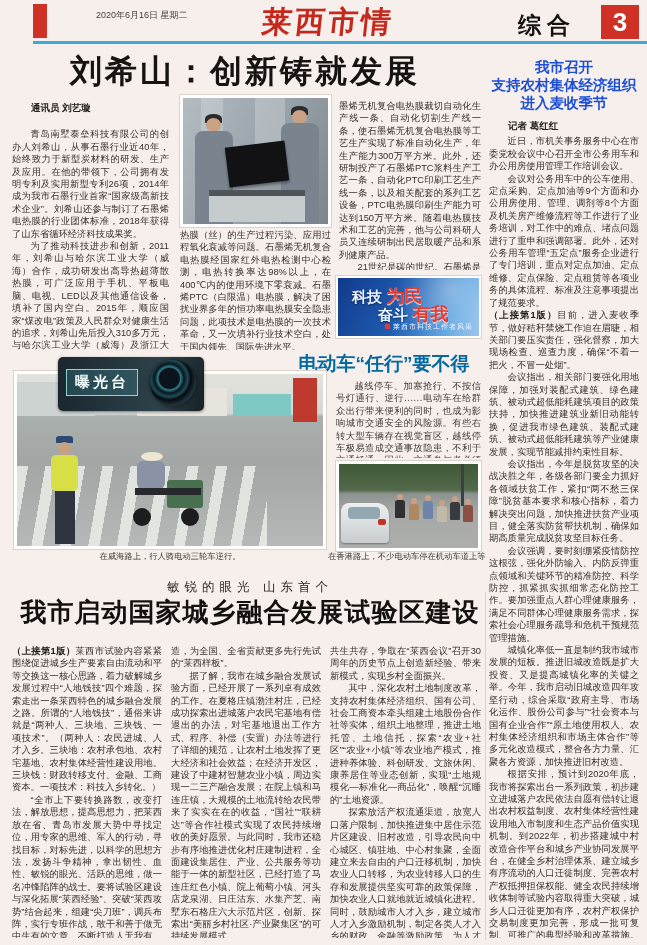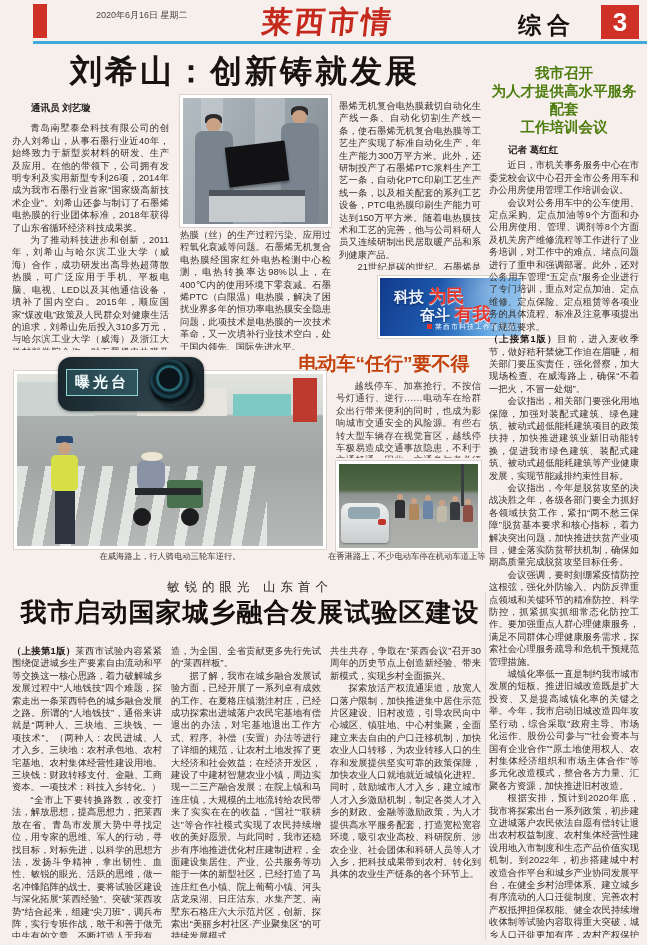--- a/index.html
+++ b/index.html
@@ -28,25 +28,25 @@
   .hdr-rule { left:33px; right:0; top:41px; height:3px; background:#3fa9d9; }
 
   
   .headline-1 {
     left:18px; top:50px; width:454px; text-align:center;
     font-size:32px; font-weight:bold; letter-spacing:3px; color:#171310; white-space:nowrap;
   }
   .col { text-align:justify; font-size:9.3px; line-height:12.4px; color:#35302d; overflow:hidden; }
   .col p { margin:0; text-indent:2em; }
   .col p.noindent { text-indent:0; }
-  .byline { font-weight:bold; text-align:left; text-indent:2em; margin-bottom:8px; font-size:9.5px; color:#23201e; }
+  .byline { font-weight:bold; text-align:left; text-indent:2em; margin-bottom:14px; font-size:9.5px; color:#23201e; }
   .lead-tag { font-weight:bold; color:#1d1a18; }
 
   
-  .sb-headline { font-size:14.5px; line-height:18px; font-weight:bold; text-align:center; color:#4d7c0f; margin:12px 0 8px 0; }
+  .sb-headline { font-size:14.5px; line-height:18px; font-weight:bold; text-align:center; color:#1d4ed8; margin:6px 0 8px 0; }
   .sb-byline { font-weight:bold; font-size:9.5px; text-indent:2em; margin:2px 0 3px 0; color:#23201e; }
   .gap-top { margin-top:16px; }
   .gap-top-big { margin-top:22px; }
 
   
   .photo { border:3px solid #ffffff; box-shadow:0 0 0 1px #ddd2ca; overflow:hidden; }
   .caption { font-size:8.3px; color:#3d3834; text-align:center; white-space:nowrap; overflow:hidden; }
 
   
   .ph-machine { background:linear-gradient(115deg,#b3bcc1 0%,#97a1a8 55%,#7d868c 100%); }
@@ -64,21 +64,21 @@
   .zebra {
     position:absolute; left:0; bottom:0; width:250px; height:80px;
     background:repeating-linear-gradient(100deg,rgba(235,237,233,.85) 0 11px,rgba(162,166,165,0) 11px 28px);
   }
   .figure { position:absolute; }
   .figure .fhead { position:absolute; border-radius:50%; background:#c8a082; }
 
   
   .expose {
     background:linear-gradient(100deg,rgba(16,28,36,.95) 0%,rgba(30,52,62,.92) 70%,rgba(12,22,28,.95) 100%);
-    border-radius:13px; box-shadow:0 1px 3px rgba(0,0,0,.45);text-align:right;
+    border-radius:5px; box-shadow:0 1px 3px rgba(0,0,0,.45);text-align:right;
   }
   .expose-label {
     position:absolute; left:8px; top:12px; padding:3px 8px;
     border:1px solid #8fd4d4; color:#f2fbfb; font-size:15px; font-weight:bold; letter-spacing:3px;
     background:rgba(60,130,140,.35);
   }
   .lens {
     position:absolute; right:8px; top:3px; width:46px; height:46px; border-radius:50%;
     background:radial-gradient(circle at 42% 40%, #0a141a 0 26%, #2e7d8c 30%, #0a161c 38%, #1d4a56 48%, #050b0e 56%, #22333a 70%, #0a1217 100%);
     box-shadow:0 0 4px rgba(0,0,0,.6);
@@ -93,31 +93,30 @@
   .rider { position:absolute; width:10px; border-radius:3px 3px 1px 1px; }
   .rider:before { content:""; position:absolute; left:2px; top:-6px; width:6px; height:6px; border-radius:50%; background:#caa184; }
 
   
   .tech-banner {
     border:2px solid #fff; box-shadow:0 0 0 1px #ddd2ca;
     background:
       radial-gradient(circle at 80% 20%, rgba(255,255,255,.35), rgba(255,255,255,0) 45%),
       linear-gradient(115deg,#123a8c 0%,#1e5cb0 45%,#58a0e0 78%,#9cc6ec 100%);
     overflow:hidden;
-    margin-left:42px;
   }
   .tb-line1 { position:absolute; left:14px; top:6px; font-weight:bold; white-space:nowrap; }
   .tb-line2 { position:absolute; left:40px; top:24px; font-weight:bold; white-space:nowrap; }
   .tb-white { color:#eef4ff; font-size:15px; text-shadow:0 1px 2px rgba(0,20,60,.7); }
   .tb-red { color:#e8372c; font-size:18px; text-shadow:0 1px 1px #ffffff; }
   .tb-sub { position:absolute; right:6px; bottom:4px; color:#f2f7ff; font-size:7px; letter-spacing:1px; }
   .tb-sub:before { content:""; display:inline-block; width:5px; height:5px; background:#e8372c; margin-right:3px; }
 
   
-  .ebike-headline { left:285px; top:351px; width:198px; text-align:center; font-size:19px; font-weight:bold; color:#c2410c; white-space:nowrap; }
+  .ebike-headline { left:285px; top:351px; width:198px; text-align:center; font-size:19px; font-weight:bold; color:#0369a1; white-space:nowrap; }
   .ebike-intro { font-family:"Liberation Serif","DejaVu Serif",serif; color:#403a36; }
 
   
   .kicker { left:0; top:579px; width:500px; text-align:center; font-size:12.5px; letter-spacing:5px; color:#2c2825; }
   .headline-2 { left:0; top:595px; width:500px; text-align:center; font-size:26px; font-weight:bold; letter-spacing:1px; color:#14100d; white-space:nowrap; }
 
   .v-rule { left:485px; top:592px; width:1px; height:348px; background:#ddd3cb; }
 </style>
 </head>
 <body>
@@ -175,29 +174,29 @@
     <div class="tb-line2">
       <span class="tb-white">奋斗</span>
       <span class="tb-red">有我</span>
     </div>
     <div class="tb-sub">莱西市科技工作者风采</div>
   </div>
 
   <div class="abs col" style="left:489px; top:52px; width:150px; height:886px;">
     <div class="sb-headline">
       <div>我市召开</div>
-      <div>为人才提供高水平服务配套</div>
-      <div>工作培训会议</div>
+      <div>支持农村集体经济组织</div>
+      <div>进入麦收季节</div>
     </div>
     <div class="sb-byline">记者 葛红红</div>
     <p>近日，市机关事务服务中心在市委党校会议中心召开全市公务用车和办公用房使用管理工作培训会议。</p>
     <p>会议对公务用车中的公车使用、定点采购、定点加油等9个方面和办公用房使用、管理、调剂等8个方面及机关房产维修流程等工作进行了业务培训，对工作中的难点、堵点问题进行了重申和强调部署。此外，还对公务用车管理“五定点”服务企业进行了专门培训，重点对定点加油、定点维修、定点保险、定点租赁等各项业务的具体流程、标准及注意事项提出了规范要求。</p>
 
     <p class="noindent gap-top">
-      <span class="lead-tag">（上接第1版）</span><span>目前，进入麦收季节，做好秸秆禁烧工作迫在眉睫，相关部门要压实责任，强化督察，加大现场检查、在威海路上，确保“不着一把火，不冒一处烟”。</span>
+      <span class="lead-tag">（上接第1版）</span><span>目前，进入麦收季节，做好秸秆禁烧工作迫在眉睫，相关部门要压实责任，强化督察，加大现场检查、巡查力度，确保“不着一把火，不冒一处烟”。</span>
     </p>
     <p>会议指出，相关部门要强化用地保障，加强对装配式建筑、绿色建筑、被动式超低能耗建筑项目的政策扶持，加快推进建筑业新旧动能转换，促进我市绿色建筑、装配式建筑、被动式超低能耗建筑等产业健康发展，实现节能减排约束性目标。</p>
     <p>会议指出，今年是脱贫攻坚的决战决胜之年，各级各部门要全力抓好各领域扶贫工作，紧扣“两不愁三保障”脱贫基本要求和核心指标，着力解决突出问题，加快推进扶贫产业项目，健全落实防贫帮扶机制，确保如期高质量完成脱贫攻坚目标任务。</p>
     <p>会议强调，要时刻绷紧疫情防控这根弦，强化外防输入、内防反弹重点领域和关键环节的精准防控、科学防控，抓紧抓实抓细常态化防控工作。要加强重点人群心理健康服务，满足不同群体心理健康服务需求，探索社会心理服务疏导和危机干预规范管理措施。</p>
     <p class="gap-top-big">城镇化率低一直是制约我市城市发展的短板。推进旧城改造既是扩大投资、又是提高城镇化率的关键之举。今年，我市启动旧城改造四年攻坚行动，综合采取“政府主导、市场化运作、股份公司参与”“社会资本与国有企业合作”“原土地使用权人、农村集体经济组织和市场主体合作”等多元化改造模式，整合各方力量、汇聚各方资源，加快推进旧村改造。</p>
     <p>根据安排，预计到2020年底，我市将探索出台一系列政策，初步建立进城落户农民依法自愿有偿转让退出农村权益制度、农村集体经营性建设用地入市制度和生态产品价值实现机制。到2022年，初步搭建城中村改造合作平台和城乡产业协同发展平台，在健全乡村治理体系、建立城乡有序流动的人口迁徙制度、完善农村产权抵押担保权能、健全农民持续增收体制等试验内容取得重大突破，城乡人口迁徙更加有序，农村产权保护交易制度更加完善，形成一批可复制、可推广的典型经验和改革措施。到2025年，基本建立城乡统一的建设用地市场，进城落户农民依法自愿有偿转让退出农村权益制度更加完善，基本建立生态产品价值实现机制，城中村改造合作平台和城乡产业协同发展平台功能更加完善，城乡融合发展的体制机制和政策体系基本完善，形成城乡融合发展的莱西模式和经验。</p>
   </div>
 
   <div class="abs ebike-headline">电动车“任行”要不得</div>
   <div class="abs col ebike-intro" style="left:336px; top:380px; width:145px; height:78px;">
@@ -259,16 +258,17 @@
   </div>
 
   <div class="abs col" style="left:171px; top:645px; width:150px; height:293px;">
     <p class="noindent">造，为全国、全省贡献更多先行先试的“莱西样板”。</p>
     <p>据了解，我市在城乡融合发展试验方面，已经开展了一系列卓有成效的工作。在夏格庄镇渤洼村庄，已经成功探索出进城落户农民宅基地有偿退出的办法，对宅基地退出工作方式、程序、补偿（安置）办法等进行了详细的规范，让农村土地发挥了更大经济和社会效益；在经济开发区，建设了中建材智慧农业小镇，周边实现一二三产融合发展；在院上镇和马连庄镇，大规模的土地流转给农民带来了实实在在的收益，“国社”“联耕达”等合作社模式实现了农民持续增收的美好愿景。与此同时，我市还稳步有序地推进优化村庄建制进程，全面建设集居住、产业、公共服务等功能于一体的新型社区，已经打造了马连庄红色小镇、院上葡萄小镇、河头店龙泉湖、日庄沽东、水集产芝、南墅东石格庄六大示范片区，创新、探索出“美丽乡村社区·产业聚集区”的可持续发展模式。</p>
 
   </div>
 
   <div class="abs col" style="left:330px; top:645px; width:151px; height:293px;">
     <p class="noindent">共生共存，争取在“莱西会议”召开30周年的历史节点上创造新经验、带来新模式，实现乡村全面振兴。</p>
+    <p>其中，深化农村土地制度改革，支持农村集体经济组织、国有公司、社会工商资本牵头组建土地股份合作社等实体，组织土地整理，推进土地托管、土地信托，探索“农业+社区”“农业+小镇”等农业地产模式，推进种养体验、科创研发、文旅休闲、康养居住等业态创新，实现“土地规模化—标准化—商品化”，唤醒“沉睡的”土地资源。</p>
     <p>探索放活产权流通渠道，放宽人口落户限制，加快推进集中居住示范片区建设、旧村改造，引导农民向中心城区、镇驻地、中心村集聚，全面建立来去自由的户口迁移机制，加快农业人口转移，为农业转移人口的生存和发展提供坚实可靠的政策保障，加快农业人口就地就近城镇化进程。同时，鼓励城市人才入乡，建立城市人才入乡激励机制，制定各类人才入乡的财政、金融等激励政策，为人才提供高水平服务配套，打造宽松宽容环境，吸引农业高校、科研院所、涉农企业、社会团体和科研人员等人才入乡，把科技成果带到农村、转化到具体的农业生产链条的各个环节上。</p>
   </div>
 
 </div>
 
 </body></html>

